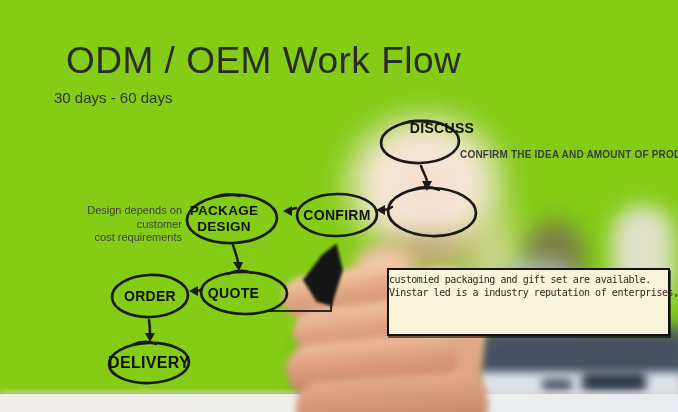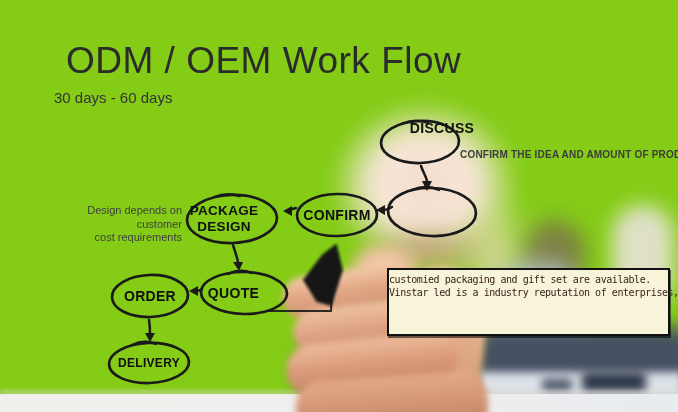--- a/index.html
+++ b/index.html
@@ -143,21 +143,21 @@
 
   <div class="title">ODM / OEM Work Flow</div>
   <div class="subtitle">30 days - 60 days</div>
 
   <div class="label lbl-1line" style="left:380px;top:121px;width:100px;margin-left:12px;">DISCUSS</div>
   <div class="label lbl-1line" style="left:297px;top:208px;width:80px;">CONFIRM</div>
   <div class="label lbl-2line" style="left:187px;top:203px;width:74px;">PACKAGE
 DESIGN</div>
   <div class="label lbl-1line" style="left:204px;top:286px;width:59px;">QUOTE</div>
   <div class="label lbl-1line" style="left:110px;top:289px;width:80px;">ORDER</div>
-  <div class="label lbl-1line" style="left:107px;top:356px;width:84px;font-size:12px;">DELIVERY</div>
+  <div class="label lbl-1line" style="left:107px;top:356px;width:84px;font-size:16px;">DELIVERY</div>
 
   <div class="ann" style="left:460px;top:149px;">CONFIRM THE IDEA AND AMOUNT OF PRODUCTS</div>
   <div class="ann ann-soft" style="left:40px;top:204px;width:142px;">Design depends on customer
 cost requirements</div>
 
   <div class="note">
     <div>customied packaging and gift set are available.</div>
     <div>Vinstar led is a industry reputation of enterprises,</div>
   </div>
 

